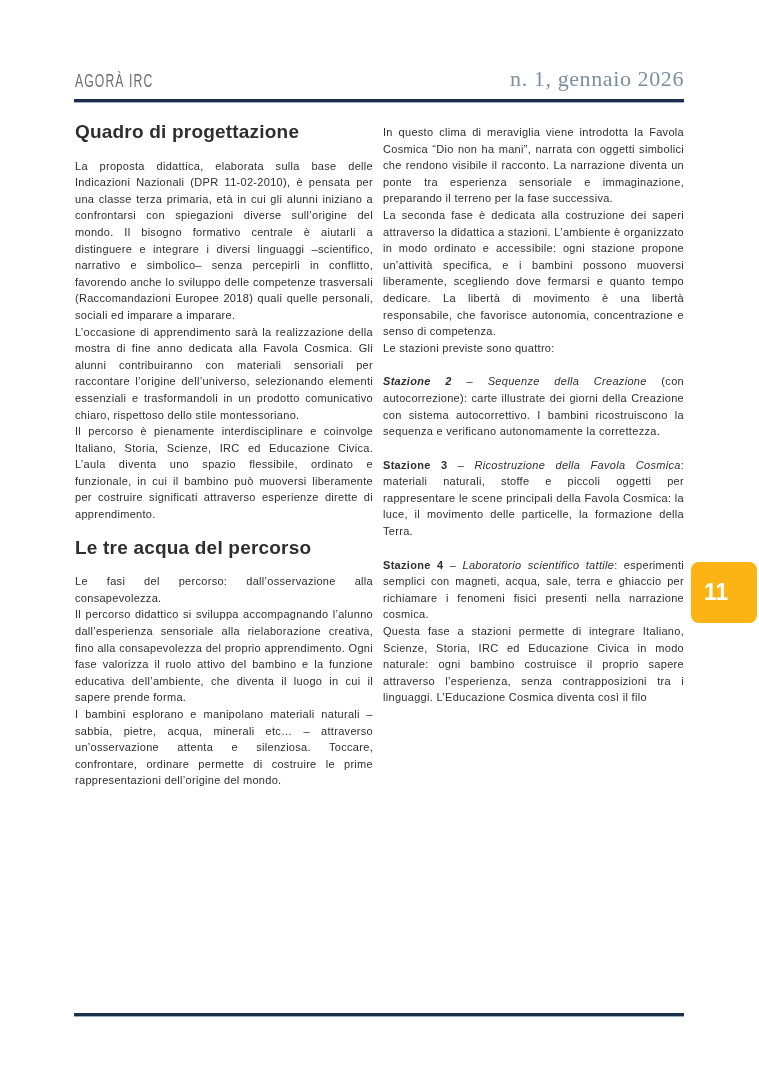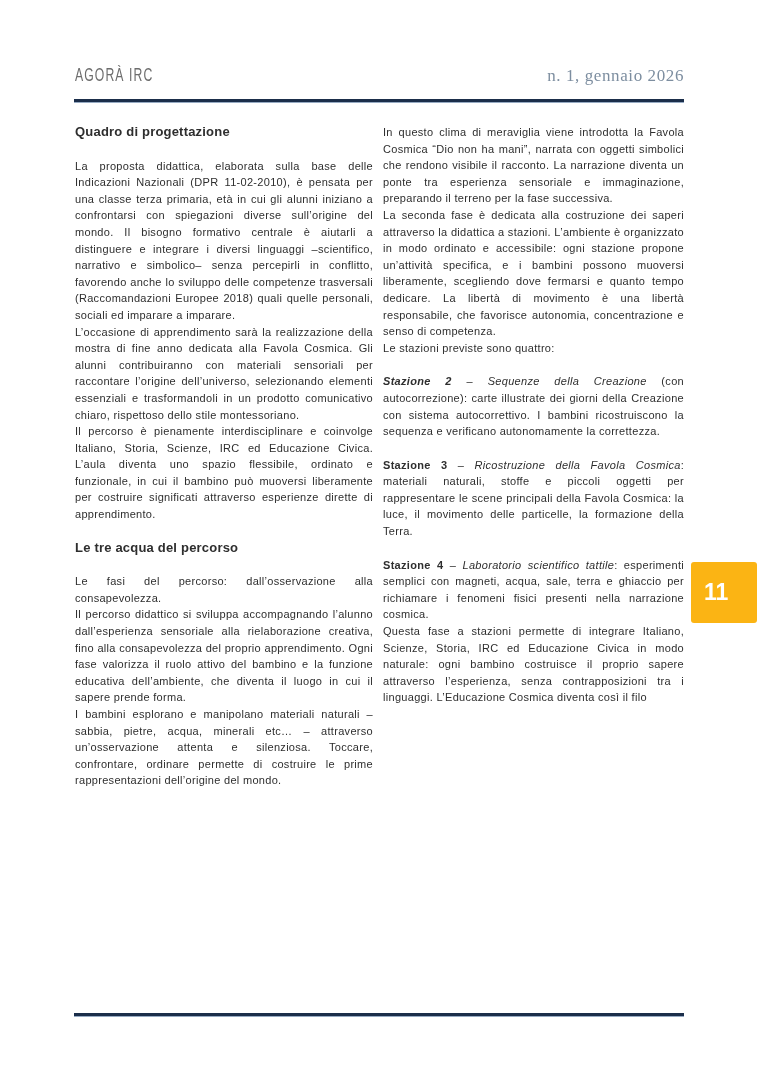--- a/index.html
+++ b/index.html
@@ -14,21 +14,21 @@
   .header{
     position:absolute;top:66px;left:75px;right:75px;
     display:flex;justify-content:space-between;align-items:flex-end;
   }
   .brand{
     font-size:17px;color:#6d6d6d;letter-spacing:1.5px;font-weight:500;
     transform:scale(0.72,1.06);transform-origin:left bottom;white-space:nowrap;
   }
   .issue{
     font-family:"Liberation Serif", serif;
-    font-size:17px;color:#7d8ea0;letter-spacing:0.6px;white-space:nowrap;
+    font-size:22px;color:#7d8ea0;letter-spacing:0.6px;white-space:nowrap;
   }
   .rule{
     position:absolute;left:74px;width:610px;height:3px;
     background:#1b2e4a;box-shadow:0 1px 0 rgba(96,126,163,0.65);
   }
   .rule-top{top:99px;}
   .rule-bottom{top:1013px;}
   
   .columns{
     position:absolute;top:124px;left:75px;width:609px;height:886px;
@@ -36,31 +36,31 @@
   }
   .col{box-sizing:border-box;}
   .col-left{width:298px;}
   .col-right{width:301px;}
   p,h3{
     margin:0;
     font-size:11px;line-height:16.6px;
     text-align:justify;text-justify:inter-word;
     color:#2e2e2e;letter-spacing:0.3px;
   }
-  h3{font-size:13px;font-weight:bold;text-align:left;margin-bottom:17px;letter-spacing:0.2px;}
+  h3{font-size:19px;font-weight:bold;text-align:left;margin-bottom:17px;letter-spacing:0.2px;}
   .h-gap{margin-top:17px;}
   .station{margin-top:17px;}
   .st-label{font-weight:bold;}
   .st-label.italic{font-style:italic;}
   .st-title{font-style:italic;}
   
   .badge{
     position:absolute;top:562px;right:2px;
     width:66px;height:61px;box-sizing:border-box;
-    background:#fbb414;border-radius:3px;
+    background:#fbb414;border-radius:8px;
     display:flex;align-items:center;padding-left:13px;
     color:#ffffff;font-weight:bold;font-size:23px;
   }
 </style>
 </head>
 <body>
 
 <div class="page">
 
   <div class="header">

